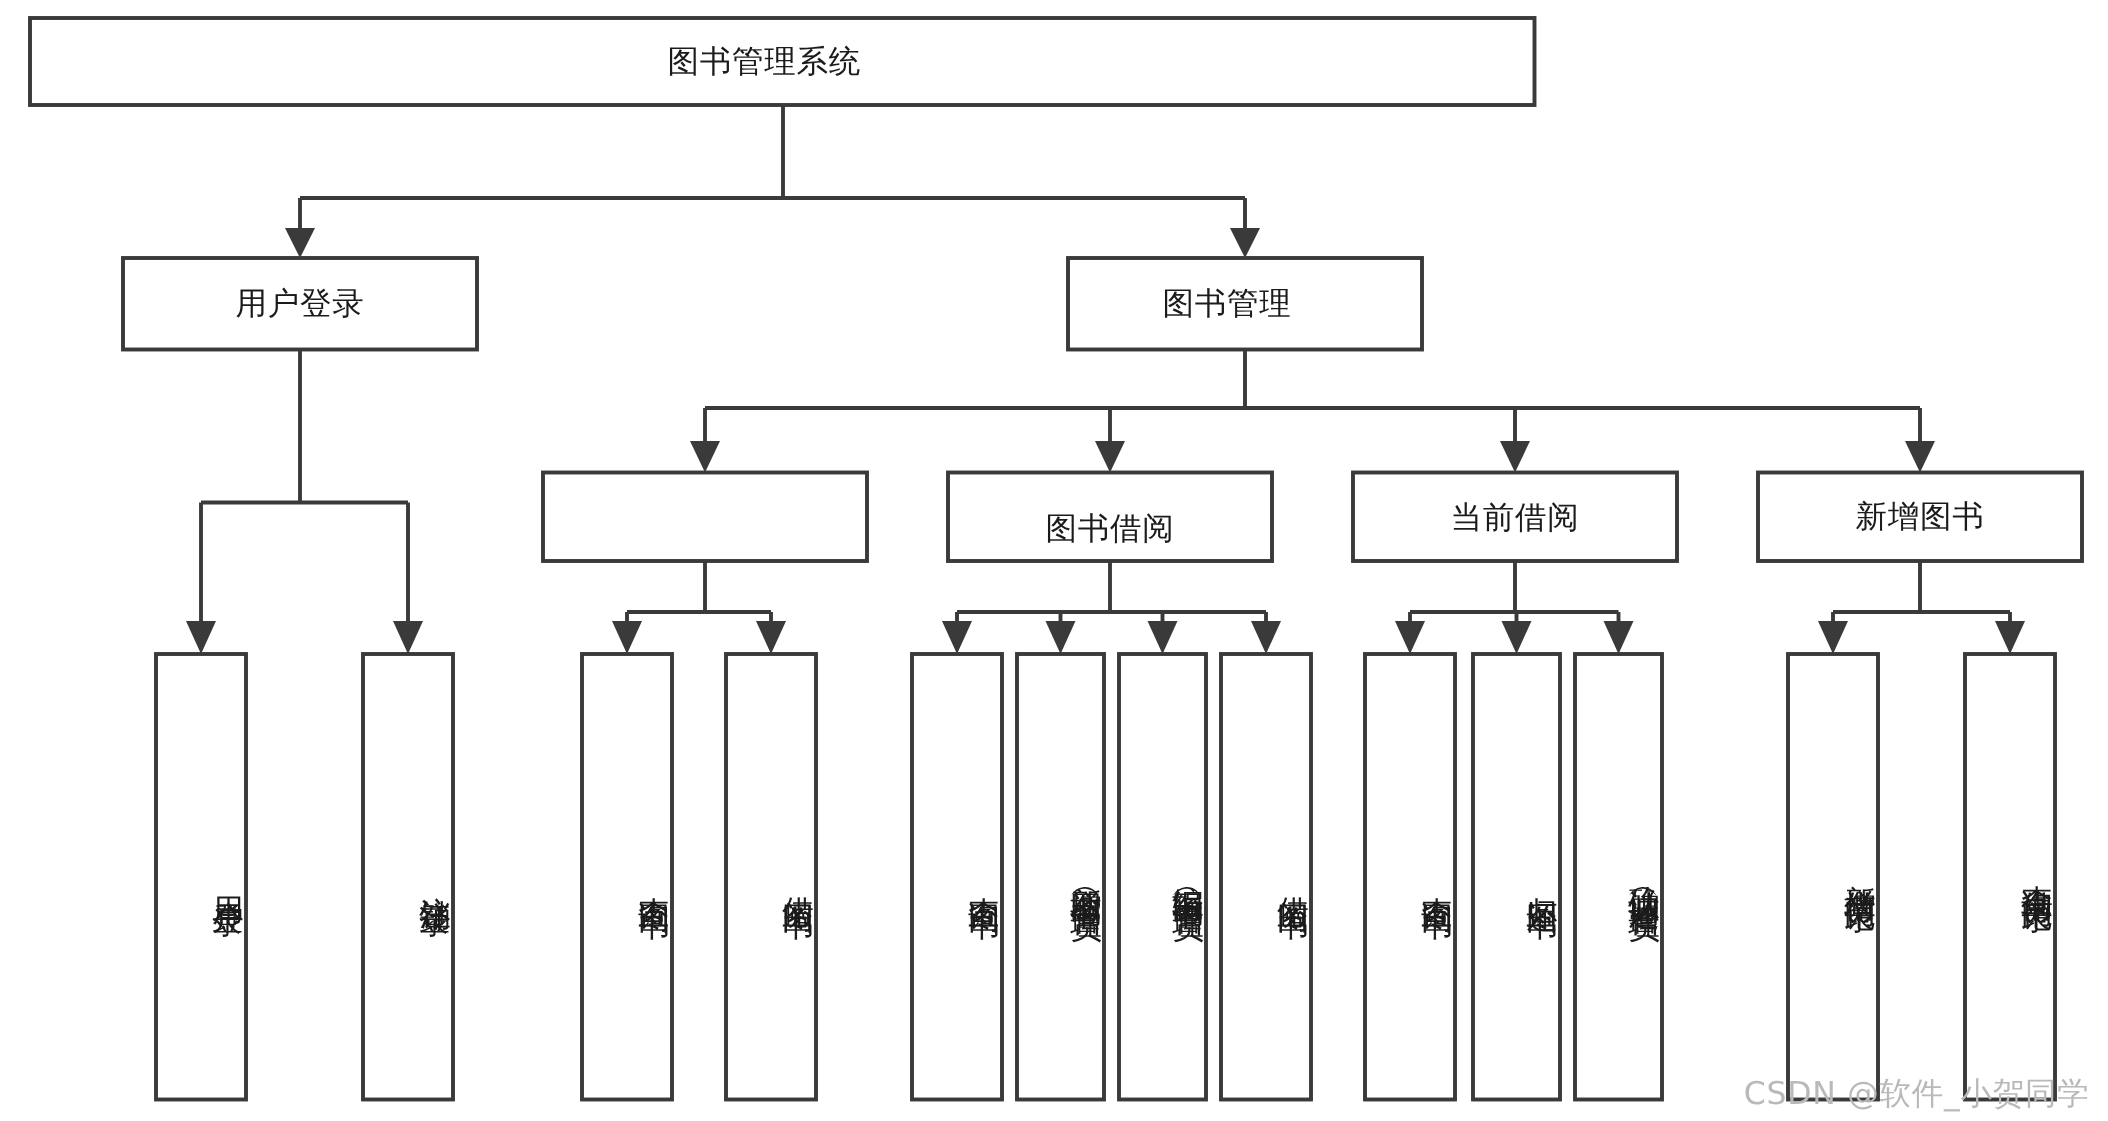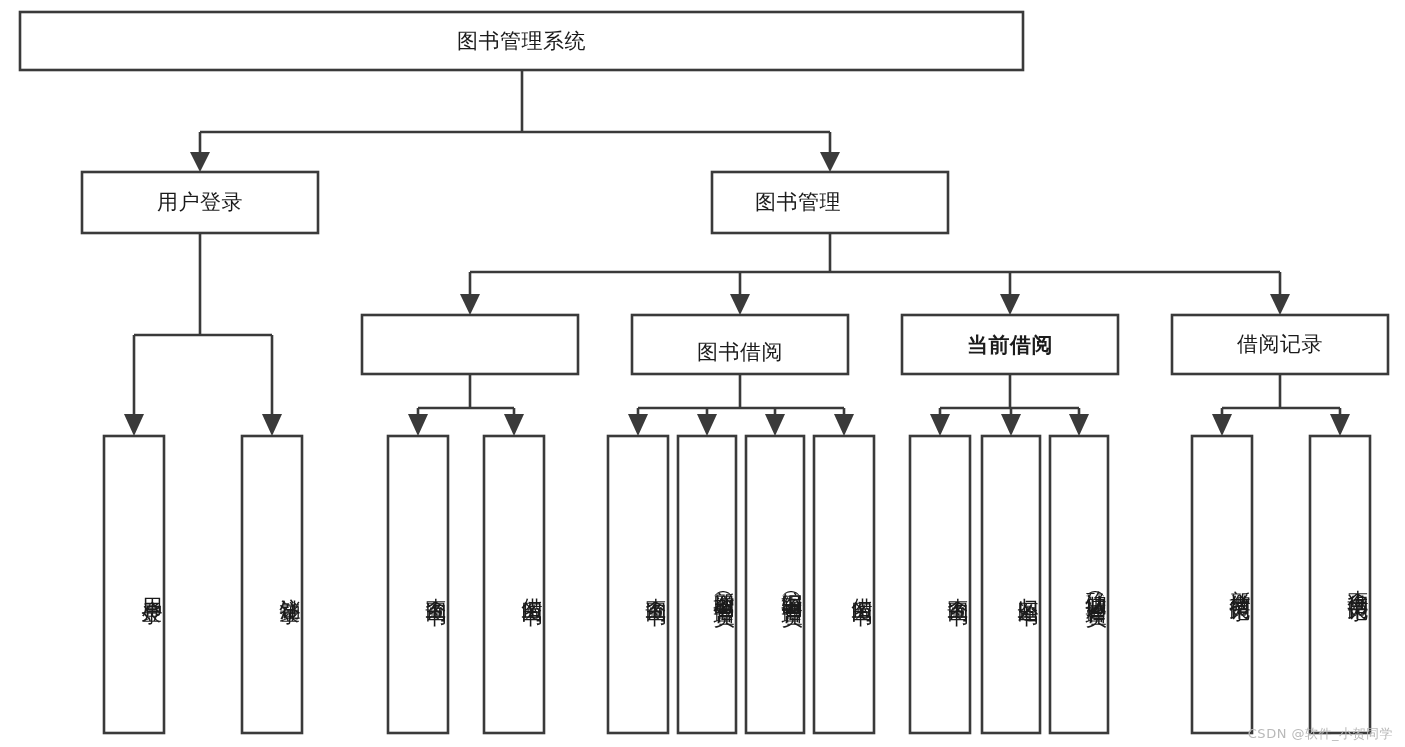--- a/index.html
+++ b/index.html
@@ -69,21 +69,21 @@
     align-items: flex-start;
     justify-content: center;
   }
   .node-label.vertical.tall {
     align-items: flex-start;
   }
   .watermark {
     position: absolute;
     right: 12px;
     bottom: 4px;
-    font-size: 13px;
+    font-size: 21px;
     color: #b9b9b9;
     font-family: "DejaVu Sans", "Liberation Sans", sans-serif;
     white-space: nowrap;
     letter-spacing: 0.5px;
     pointer-events: none;
   }
 </style>
 </head>
 <body>
 
@@ -183,28 +183,28 @@
       <path class="connector" d="M 1280 374 L 1280 408"></path>
       <path class="connector" d="M 1222 408 L 1340 408"></path>
       <path class="connector" d="M 1222 408 L 1222 418"></path>
       <path class="connector" d="M 1340 408 L 1340 418"></path>
       <polygon class="arrow-head" points="1212,414 1232,414 1222,436"></polygon>
       <polygon class="arrow-head" points="1330,414 1350,414 1340,436"></polygon>
     </g>
 
   </svg>
 
-  <div class="node-label horizontal" style="left:20px; top:12px; width:1003px; height:58px;">图书管理系统</div>
+  <div class="node-label horizontal" style="left:8px; top:12px; width:1003px; height:58px;">图书管理系统</div>
 
   <div class="node-label horizontal" style="left:82px; top:172px; width:236px; height:61px;">用户登录</div>
-  <div class="node-label horizontal" style="left:692px; top:172px; width:212px; height:61px;font-family:Liberation Serif, serif;">图书管理</div>
+  <div class="node-label horizontal" style="left:712px; top:172px; width:212px; height:61px;font-family:Liberation Serif, serif;">图书管理</div>
 
   <div class="node-label horizontal" style="left:632px; top:315px; width:216px; height:75px;">图书借阅</div>
-  <div class="node-label horizontal" style="left:902px; top:315px; width:216px; height:60px;font-weight:bold;">当前借阅</div>
-  <div class="node-label horizontal" style="left:1172px; top:315px; width:216px; height:59px;">借阅记录</div>
+  <div class="node-label horizontal" style="left:902px; top:315px; width:216px; height:60px;">当前借阅</div>
+  <div class="node-label horizontal" style="left:1172px; top:315px; width:216px; height:59px;">新增图书</div>
 
   <div class="node-label vertical" style="left:104px; top:496px; width:60px; height:180px;">用户登录</div>
   <div class="node-label vertical" style="left:242px; top:496px; width:60px; height:180px;">注销登录</div>
 
   <div class="node-label vertical" style="left:388px; top:496px; width:60px; height:180px;">查询图书</div>
   <div class="node-label vertical" style="left:484px; top:496px; width:60px; height:180px;">借阅图书</div>
 
   <div class="node-label vertical" style="left:608px; top:496px; width:60px; height:180px;">查询图书</div>
   <div class="node-label vertical tall" style="left:678px; top:440px; width:58px; height:290px;">新增图书（管理员）</div>
   <div class="node-label vertical tall" style="left:746px; top:440px; width:58px; height:290px;">编辑图书（管理员）</div>

